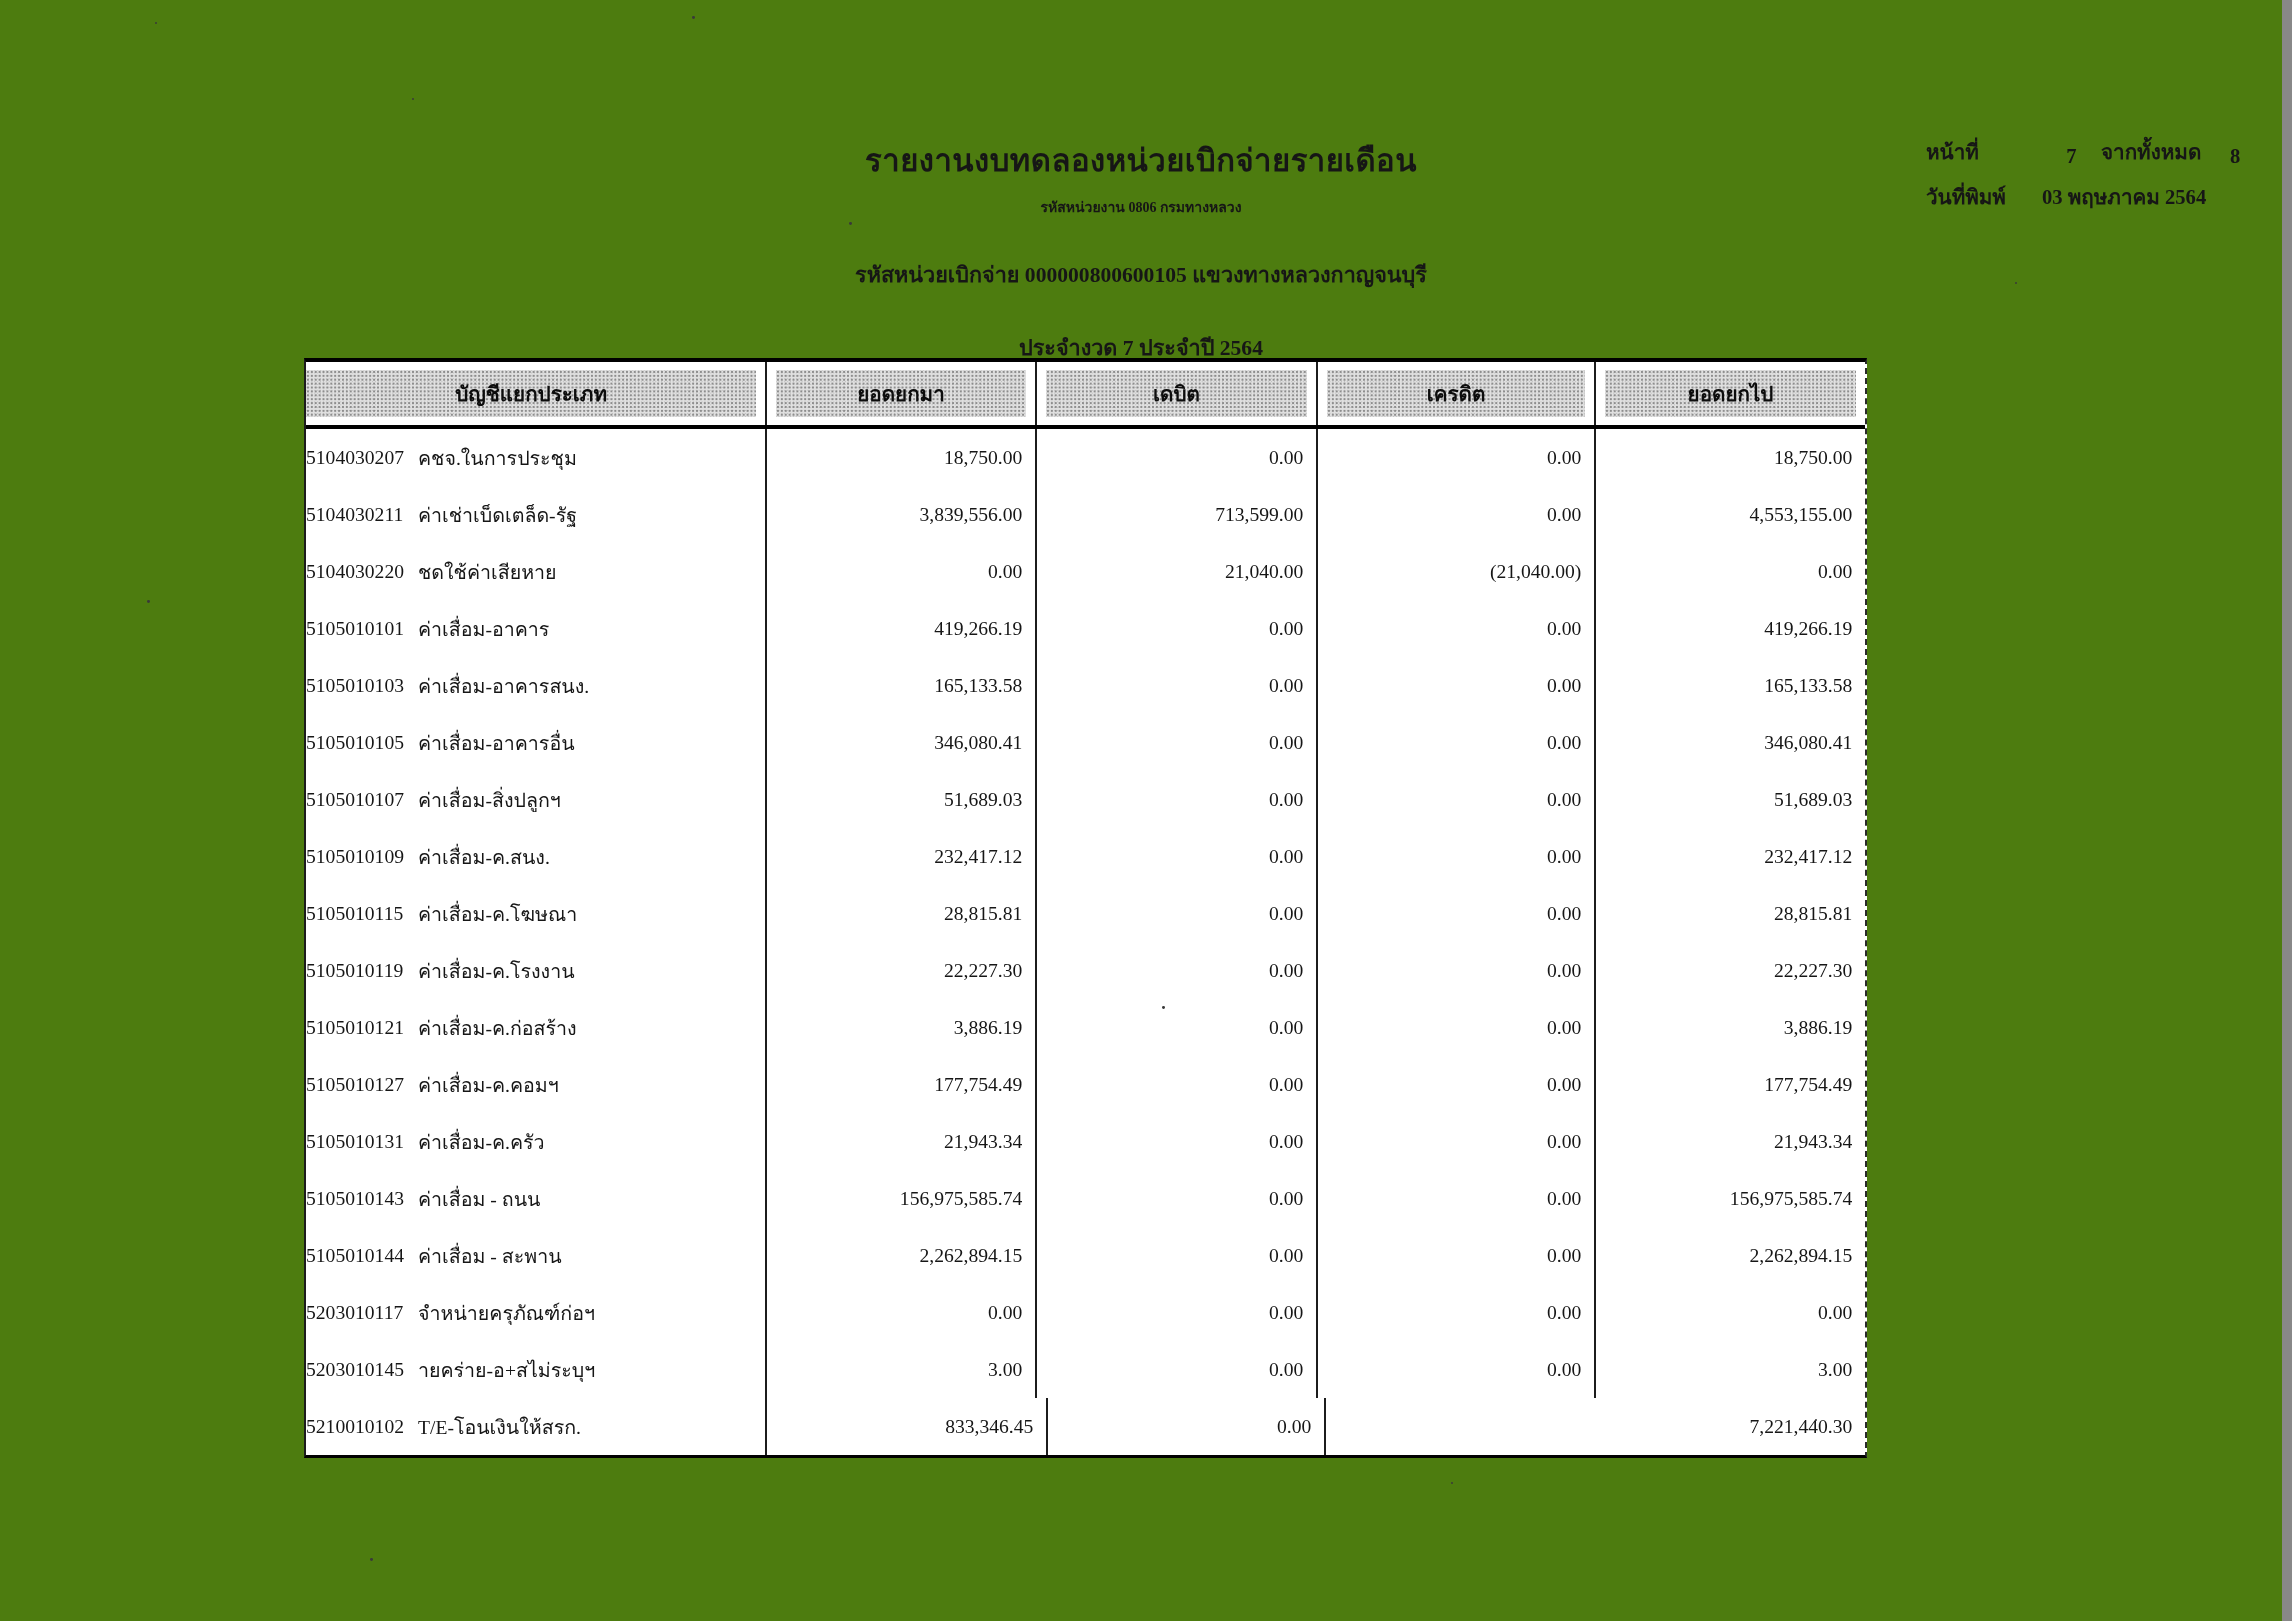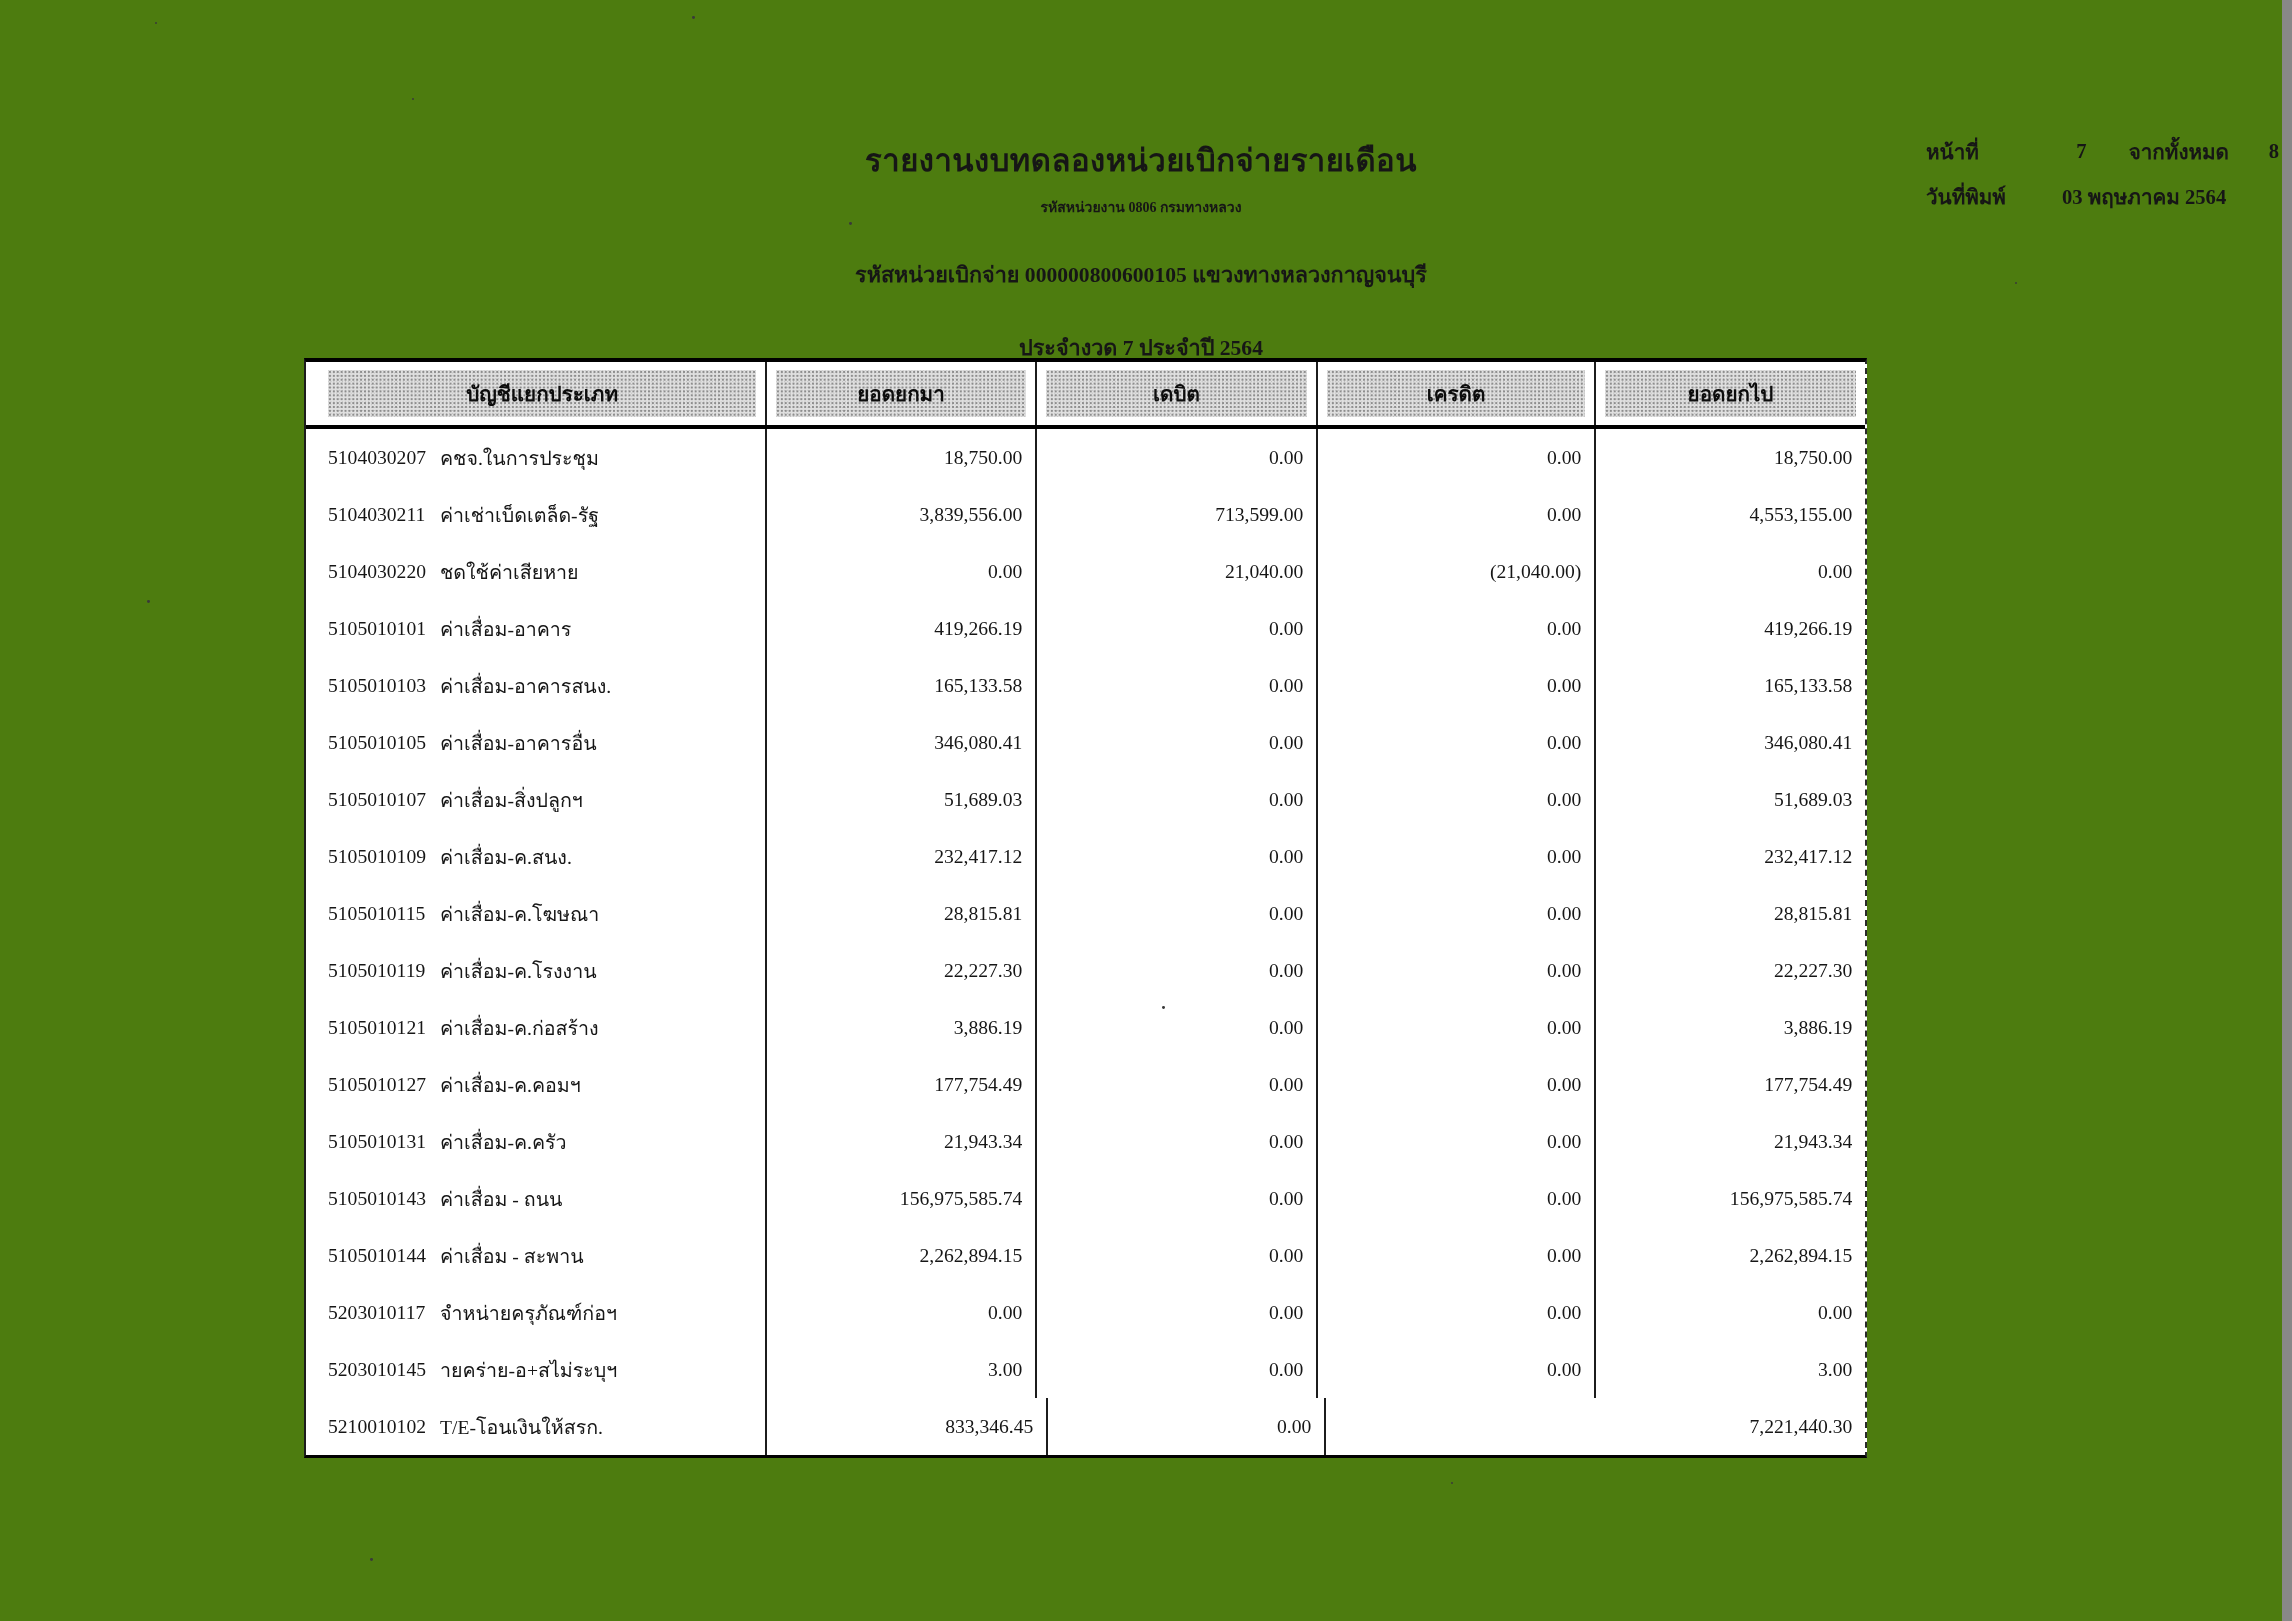--- a/index.html
+++ b/index.html
@@ -12,21 +12,21 @@
     overflow:hidden;
   }
   
   .doc-header{position:absolute;left:0;top:0;width:100%;text-align:center;}
   .doc-title{position:absolute;left:0;top:135px;width:100%;font-size:31px;font-weight:bold;letter-spacing:0.5px;}
   .doc-sub1{position:absolute;left:0;top:196px;width:100%;font-size:14px;font-weight:bold;}
   .doc-sub2{position:absolute;left:0;top:257px;width:100%;font-size:21.6px;font-weight:bold;}
   .doc-sub3{position:absolute;left:0;top:330px;width:100%;font-size:21.6px;font-weight:bold;}
   
   .page-meta{position:absolute;left:1926px;top:135px;width:353px;font-size:20.6px;font-weight:bold;}
-  .meta-row{display:flex;align-items:center;margin-bottom:11.8px;gap:20px;}
+  .meta-row{display:flex;align-items:flex-end;margin-bottom:11.8px;}
   .meta-label{width:116px;}
   .meta-num{width:59px;text-align:center;}
   .meta-of{width:129px;}
   .meta-total{flex:1;text-align:left;}
   .meta-date{flex:1;}
   
   .tb{
     position:absolute;left:304px;top:358px;width:1563px;
     box-sizing:border-box;
     border-top:4.9px solid #000;
@@ -52,21 +52,21 @@
     background-size:3.9px 3.9px,2.9px 2.9px;
     background-position:0 0,1.5px 1.5px;
   }
   .body .row{display:flex;height:57px;}
   .cell{
     box-sizing:border-box;display:flex;align-items:center;
     border-right:2px solid #1c1c1c;
     font-size:19.6px;
   }
   .cell:last-child{border-right:none;}
-  .c1{flex:0 0 461px;padding-left:22px;}
+  .c1{flex:0 0 461px;padding-left:0;}
   .c2{flex:0 0 270px;}
   .c3{flex:0 0 281px;}
   .c4{flex:0 0 278px;}
   .c5{flex:1 1 auto;}
   .num{justify-content:flex-end;padding-right:12.7px;}
   .code{flex:0 0 110px;}
   .name{padding-left:2px;}
   
   .speck{position:absolute;background:#3a3a3a;border-radius:50%;}
 </style>

